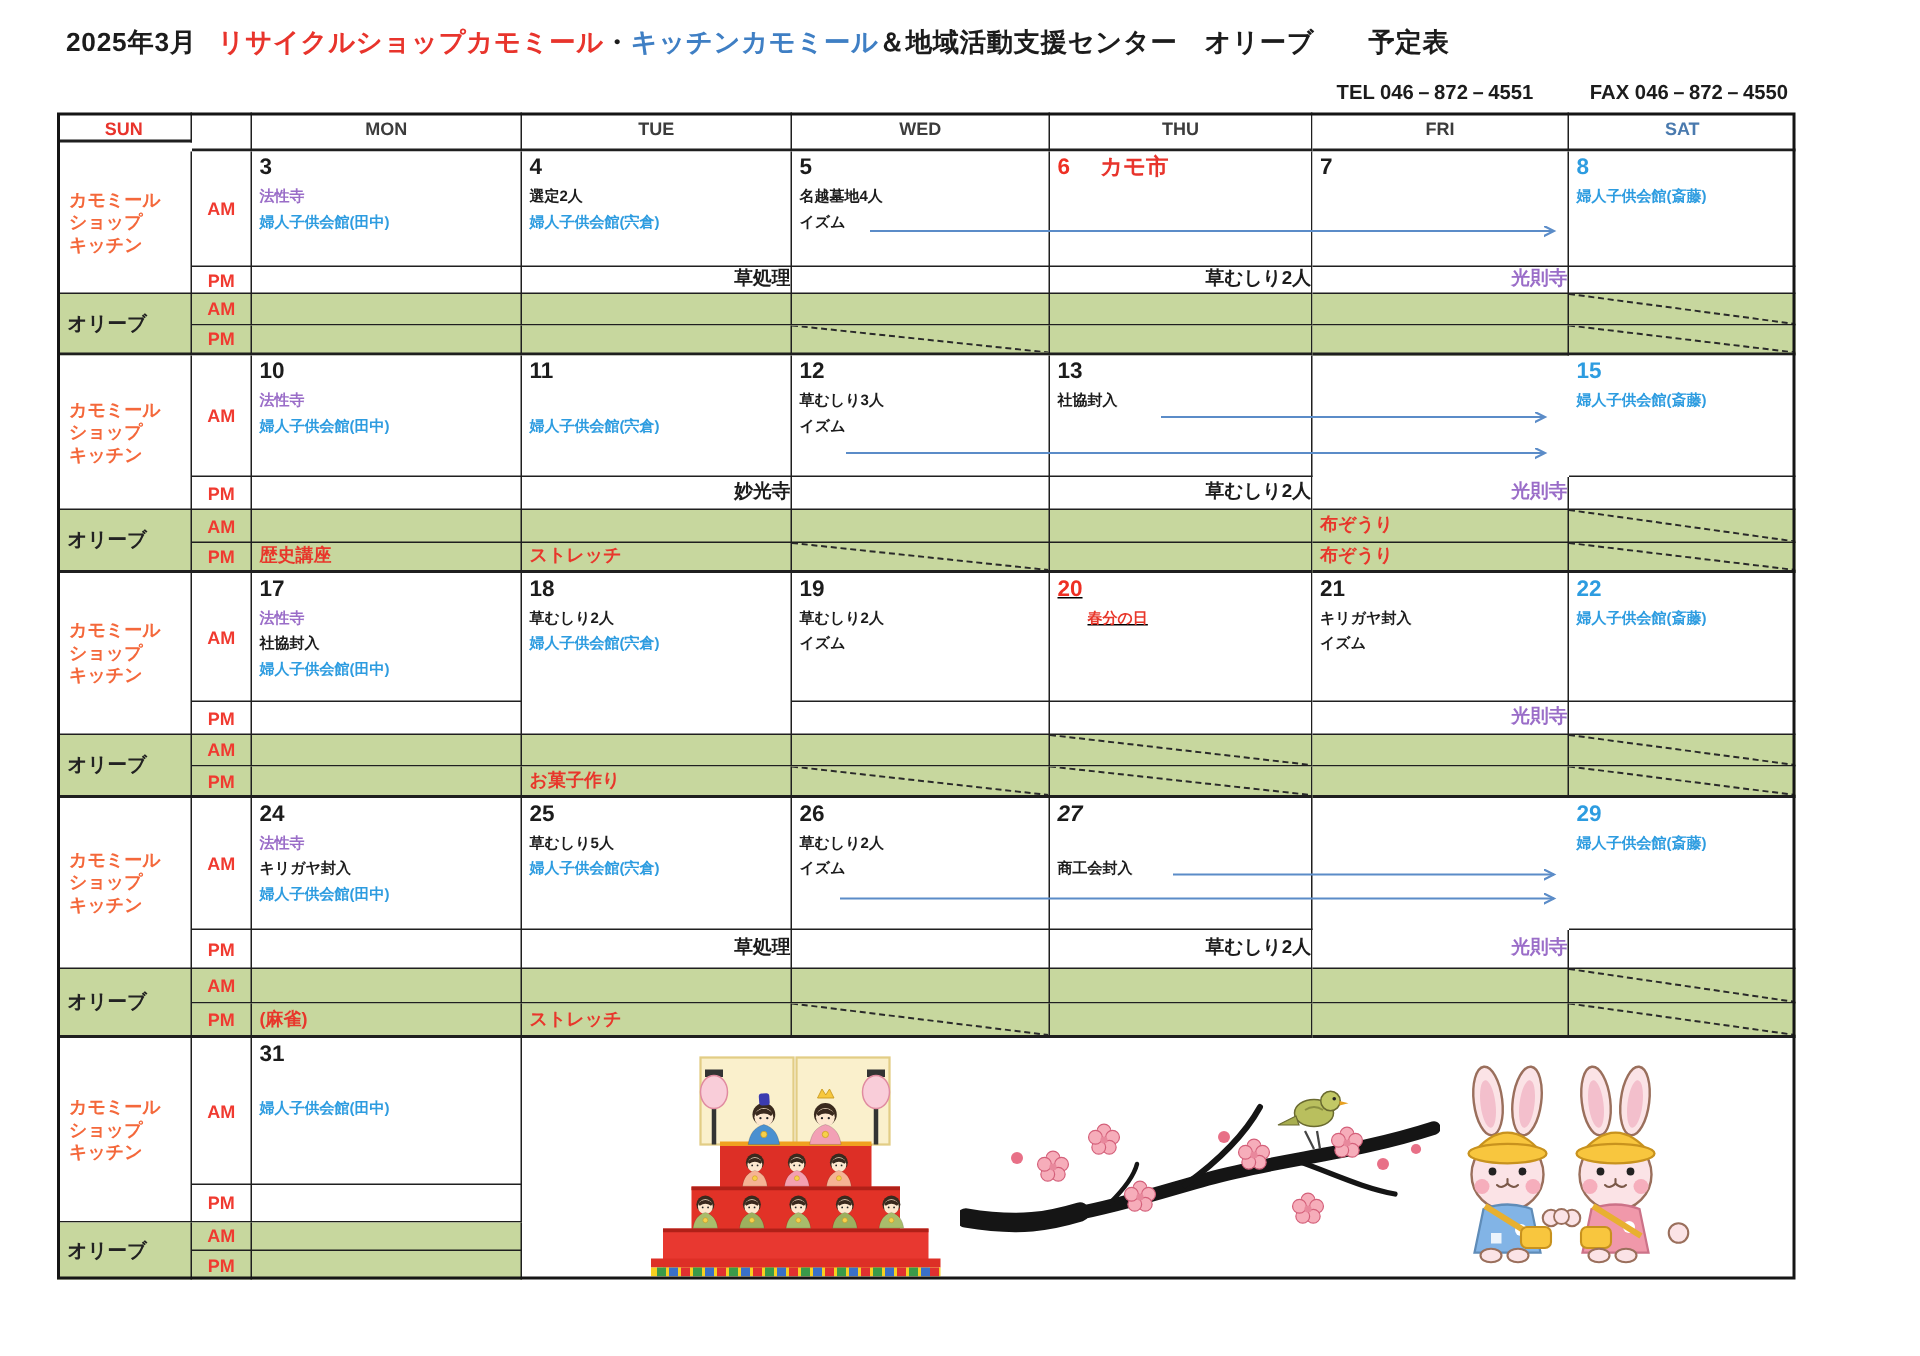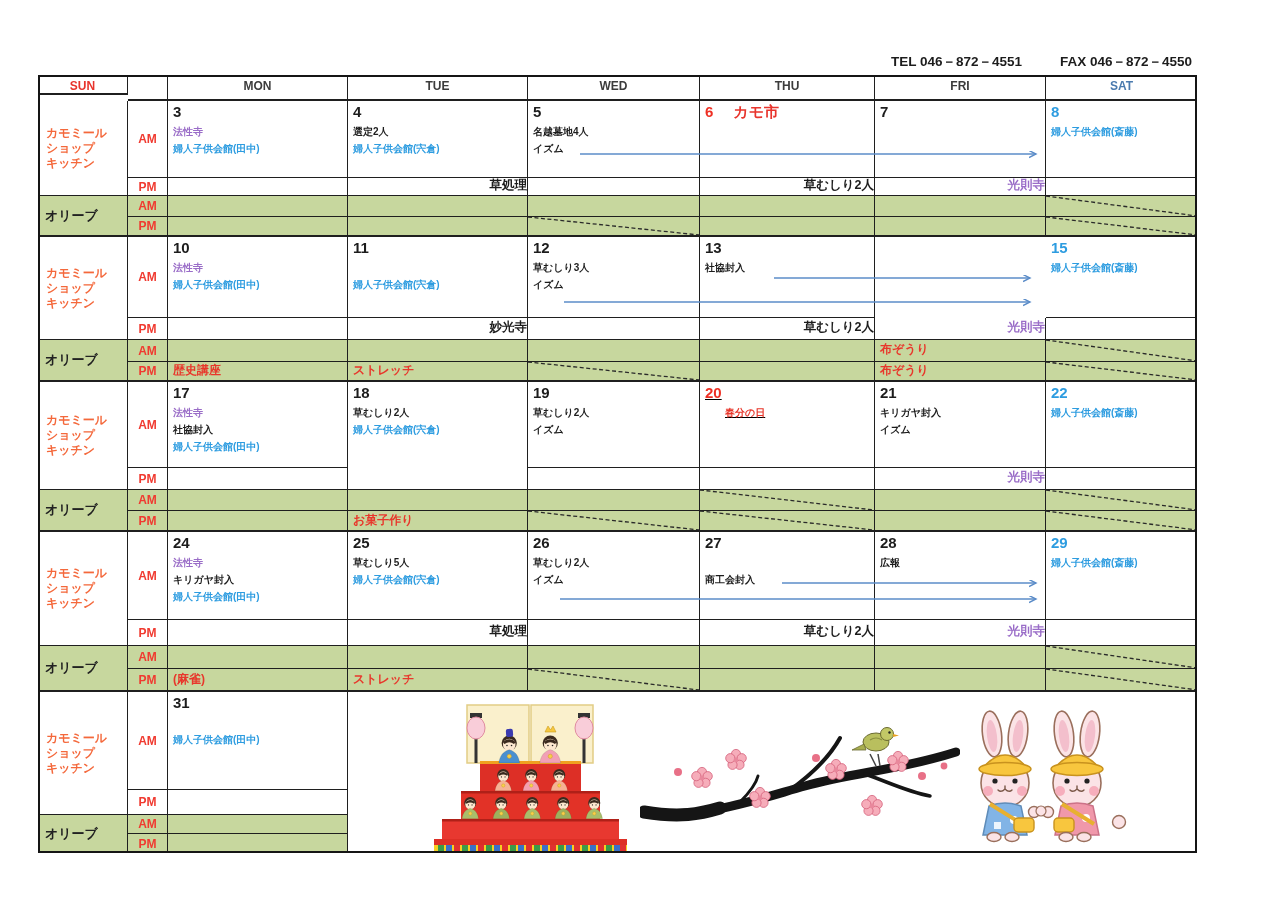--- a/index.html
+++ b/index.html
@@ -31,20 +31,23 @@
   .oltext{font-size:12px;font-weight:700;padding-left:5px;white-space:nowrap;color:#e8372b;}
   .strike{position:absolute;left:0;top:0;width:100%;height:100%;}
   .outer-border{position:absolute;left:38px;top:75px;width:1159px;height:778px;border:2px solid #151515;box-sizing:border-box;pointer-events:none;}
   #arrow-overlay{position:absolute;left:0;top:0;pointer-events:none;}
   .art{position:absolute;}
 </style>
 </head>
 <body>
 
 <div class="page">
+  <div class="title">
+    <span class="t-month">2025年3月</span><span class="t-shop">リサイクルショップカモミール</span><span class="t-dot">・</span><span class="t-kitchen">キッチンカモミール</span><span class="t-rest">＆地域活動支援センター　オリーブ　　予定表</span>
+  </div>
   <div class="contact">
     <span>TEL 046－872－4551</span>
     <span class="gap">FAX 046－872－4550</span>
   </div>
 
   <div id="calendar">
       <div class="cell hdr" style="left: 38px; top: 75px; width: 90px; height: 20px;">
         <span class="ht" style="color: rgb(232, 52, 44);">SUN</span>
       </div>
       <div class="cell hdr" style="left: 128px; top: 75px; width: 40px; height: 26px;"></div>
@@ -334,33 +337,29 @@
         <div class="cline" style="color: rgb(28, 28, 28);">イズム</div>
       </div>
       <div class="cell" style="left: 528px; top: 620px; width: 172px; height: 26px;"></div>
       <div class="cell green" style="left: 528px; top: 646px; width: 172px; height: 23px;"></div>
       <div class="cell green thick-bottom" style="left: 528px; top: 669px; width: 172px; height: 23px;">
         <svg class="strike">
           <line x1="0" y1="0" x2="100%" y2="100%" stroke="#2a2a2a" stroke-width="1.3" stroke-dasharray="4 2.5"></line>
         </svg>
       </div>
       <div class="cell" style="left: 700px; top: 532px; width: 175px; height: 88px;">
-        <div class="dateline" style="color: rgb(28, 28, 28);">27</div>
+        <div class="dateline" style="color: rgb(28, 28, 28); font-style: italic;">27</div>
         <div class="cline" style="color: rgb(28, 28, 28);">&nbsp;</div>
         <div class="cline" style="color: rgb(28, 28, 28);">商工会封入</div>
       </div>
       <div class="cell" style="left: 700px; top: 620px; width: 175px; height: 26px;">
         <div class="pmline" style="line-height: 23px; color: rgb(28, 28, 28);">草むしり2人</div>
       </div>
       <div class="cell green" style="left: 700px; top: 646px; width: 175px; height: 23px;"></div>
       <div class="cell green thick-bottom" style="left: 700px; top: 669px; width: 175px; height: 23px;"></div>
-      <div class="cell" style="left: 875px; top: 532px; width: 171px; height: 88px;">
-        <div class="dateline" style="color: rgb(28, 28, 28);">28</div>
-        <div class="cline" style="color: rgb(28, 28, 28);">広報</div>
-      </div>
       <div class="cell" style="left: 875px; top: 620px; width: 171px; height: 26px;">
         <div class="pmline" style="line-height: 23px; color: rgb(154, 109, 200);">光則寺</div>
       </div>
       <div class="cell green" style="left: 875px; top: 646px; width: 171px; height: 23px;"></div>
       <div class="cell green thick-bottom" style="left: 875px; top: 669px; width: 171px; height: 23px;"></div>
       <div class="cell no-right" style="left: 1046px; top: 532px; width: 151px; height: 88px;">
         <div class="dateline" style="color: rgb(45, 156, 224);">29</div>
         <div class="cline" style="color: rgb(45, 156, 224);">婦人子供会館(斎藤)</div>
       </div>
       <div class="cell no-right" style="left: 1046px; top: 620px; width: 151px; height: 26px;"></div>

